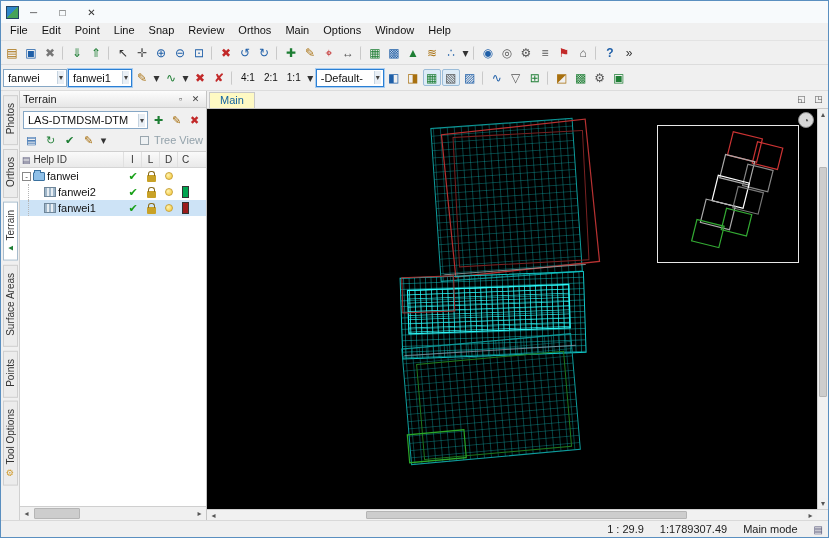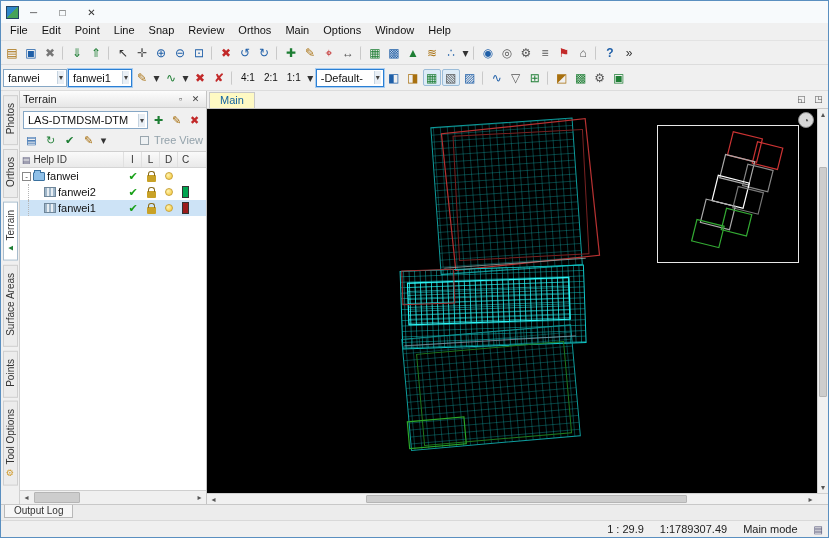--- a/index.html
+++ b/index.html
@@ -436,23 +436,20 @@
         <span class="sarrow" style="height:10px;">◂</span>
         <div class="hscroll">
             <span class="hthumb"></span>
           </div>
         <span class="sarrow" style="height:10px;">▸</span>
         <span class="hcorner"></span>
       </div>
     </div>
   </div>
 
-  <div class="outputrow">
-    <span class="outputtab">Output Log</span>
-  </div>
 
   <div class="statusbar">
     <span>1 : 29.9</span>
     <span>1:1789307.49</span>
     <span>Main mode</span>
     <span class="status-ic">▤</span>
   </div>
 
 </div>
 

